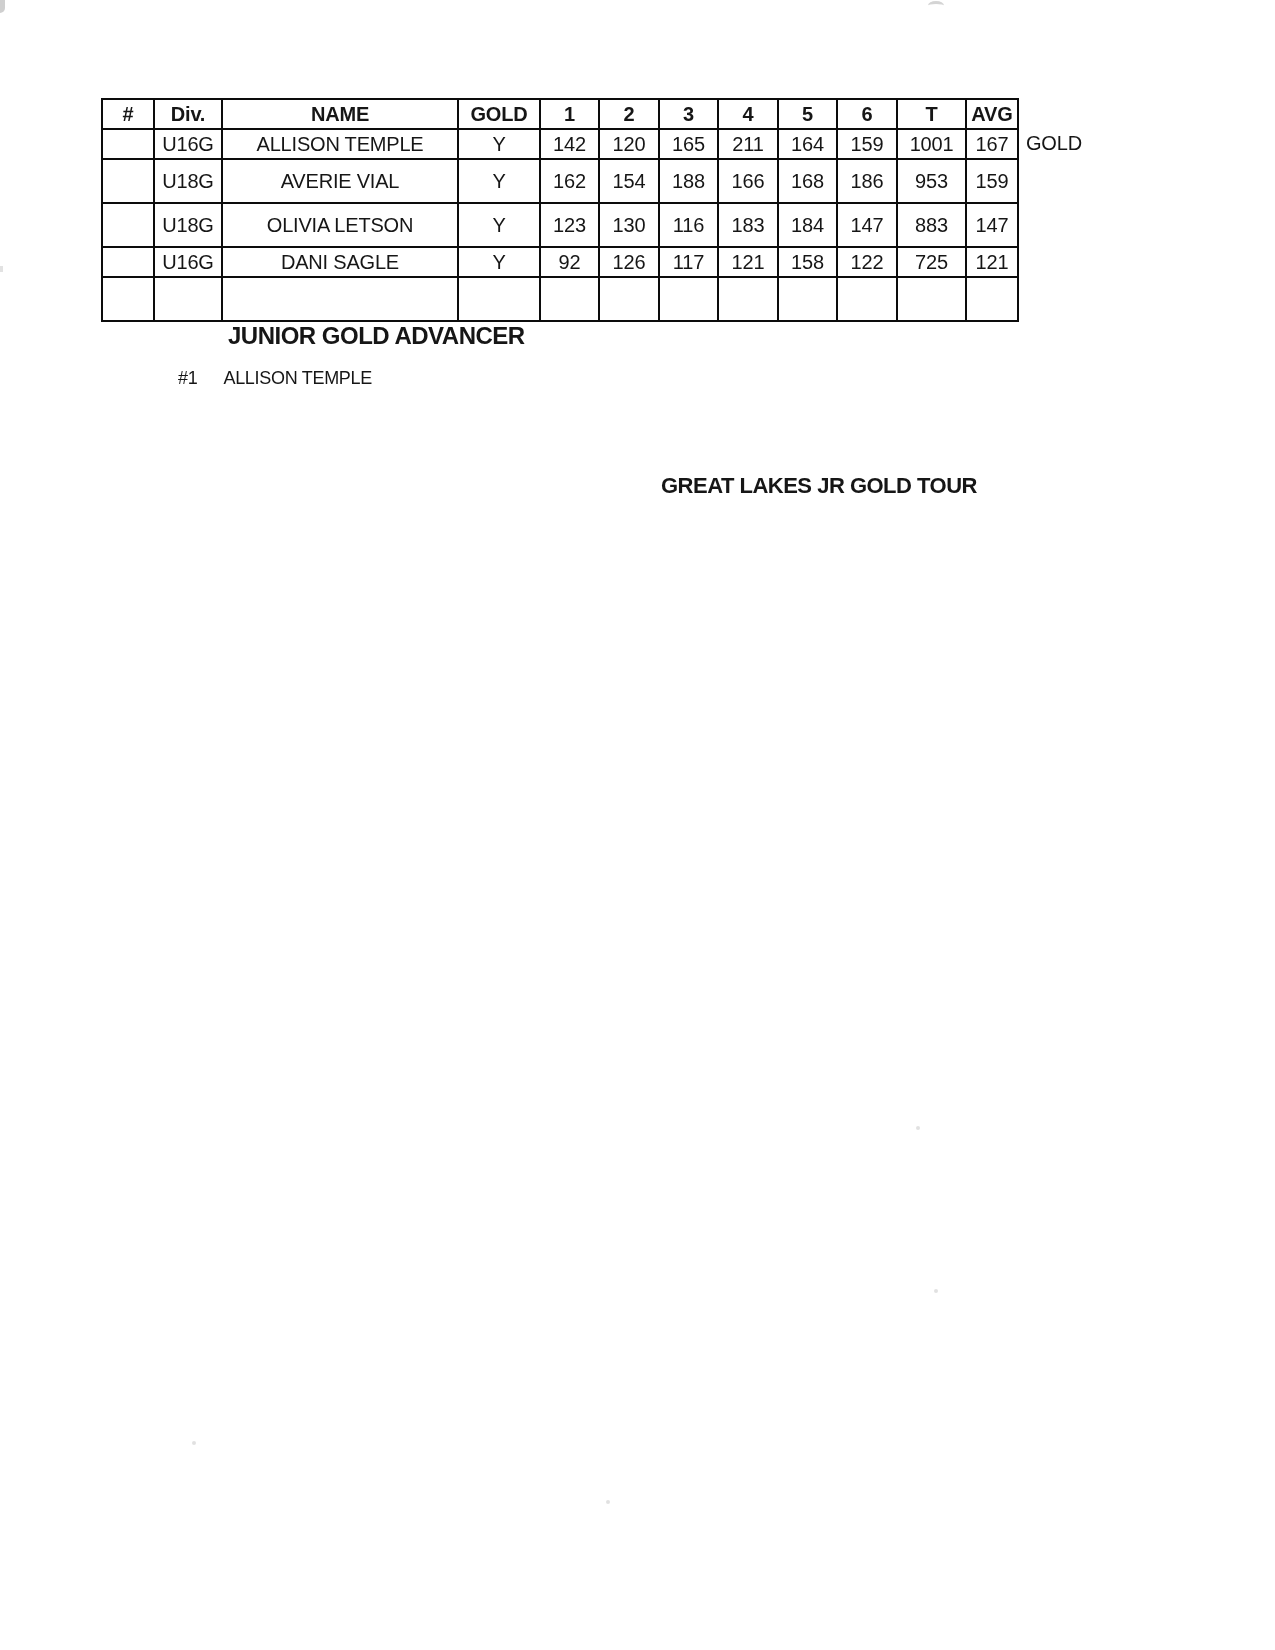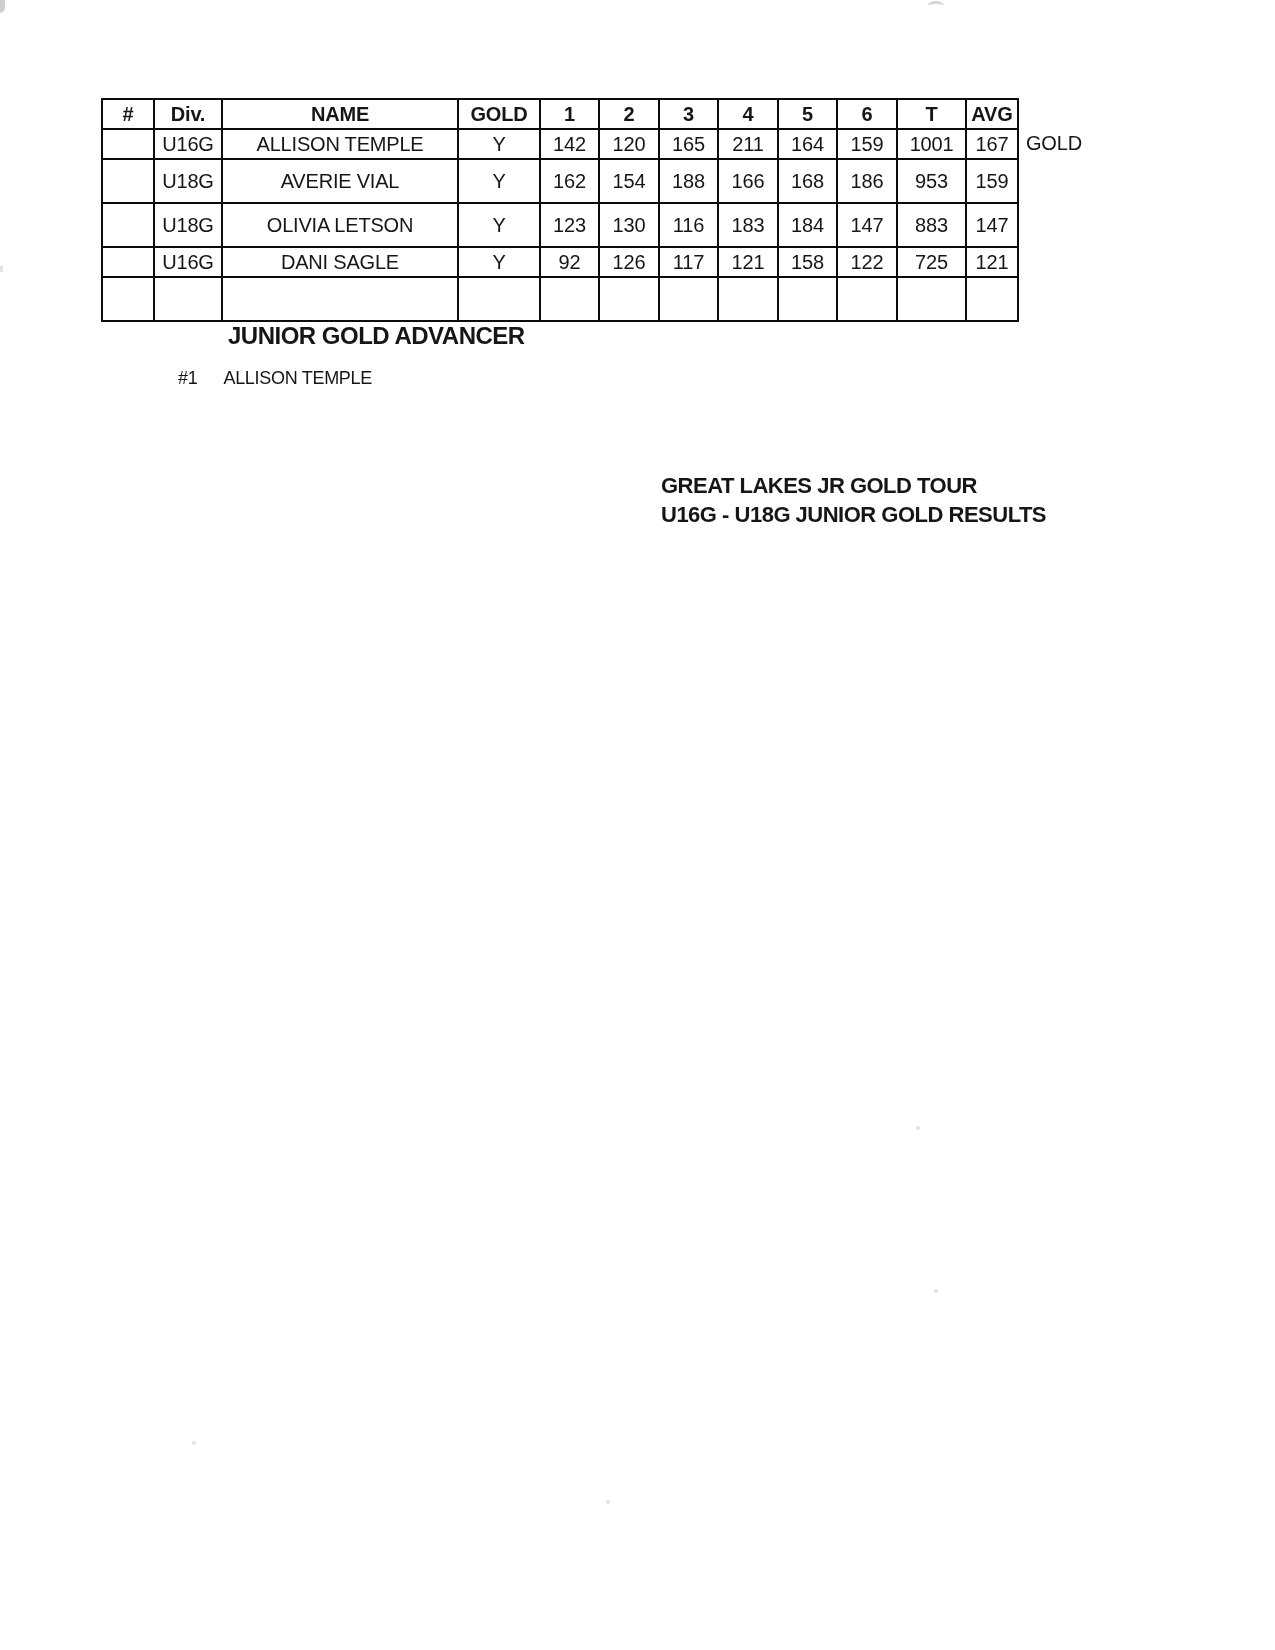--- a/index.html
+++ b/index.html
@@ -188,16 +188,15 @@
 
   <div class="gold-note">GOLD</div>
 
   <div class="advancer-heading">JUNIOR GOLD ADVANCER</div>
   <div class="advancer-line">
     <span class="rank">#1</span><span class="aname">ALLISON TEMPLE</span>
   </div>
 
   <div class="event-info">
     <div>GREAT LAKES JR GOLD TOUR</div>
-    <div>U16G - U18G JUNIOR GOLD RESULTS</div>
   </div>
 
 </div>
 
 </body></html>

